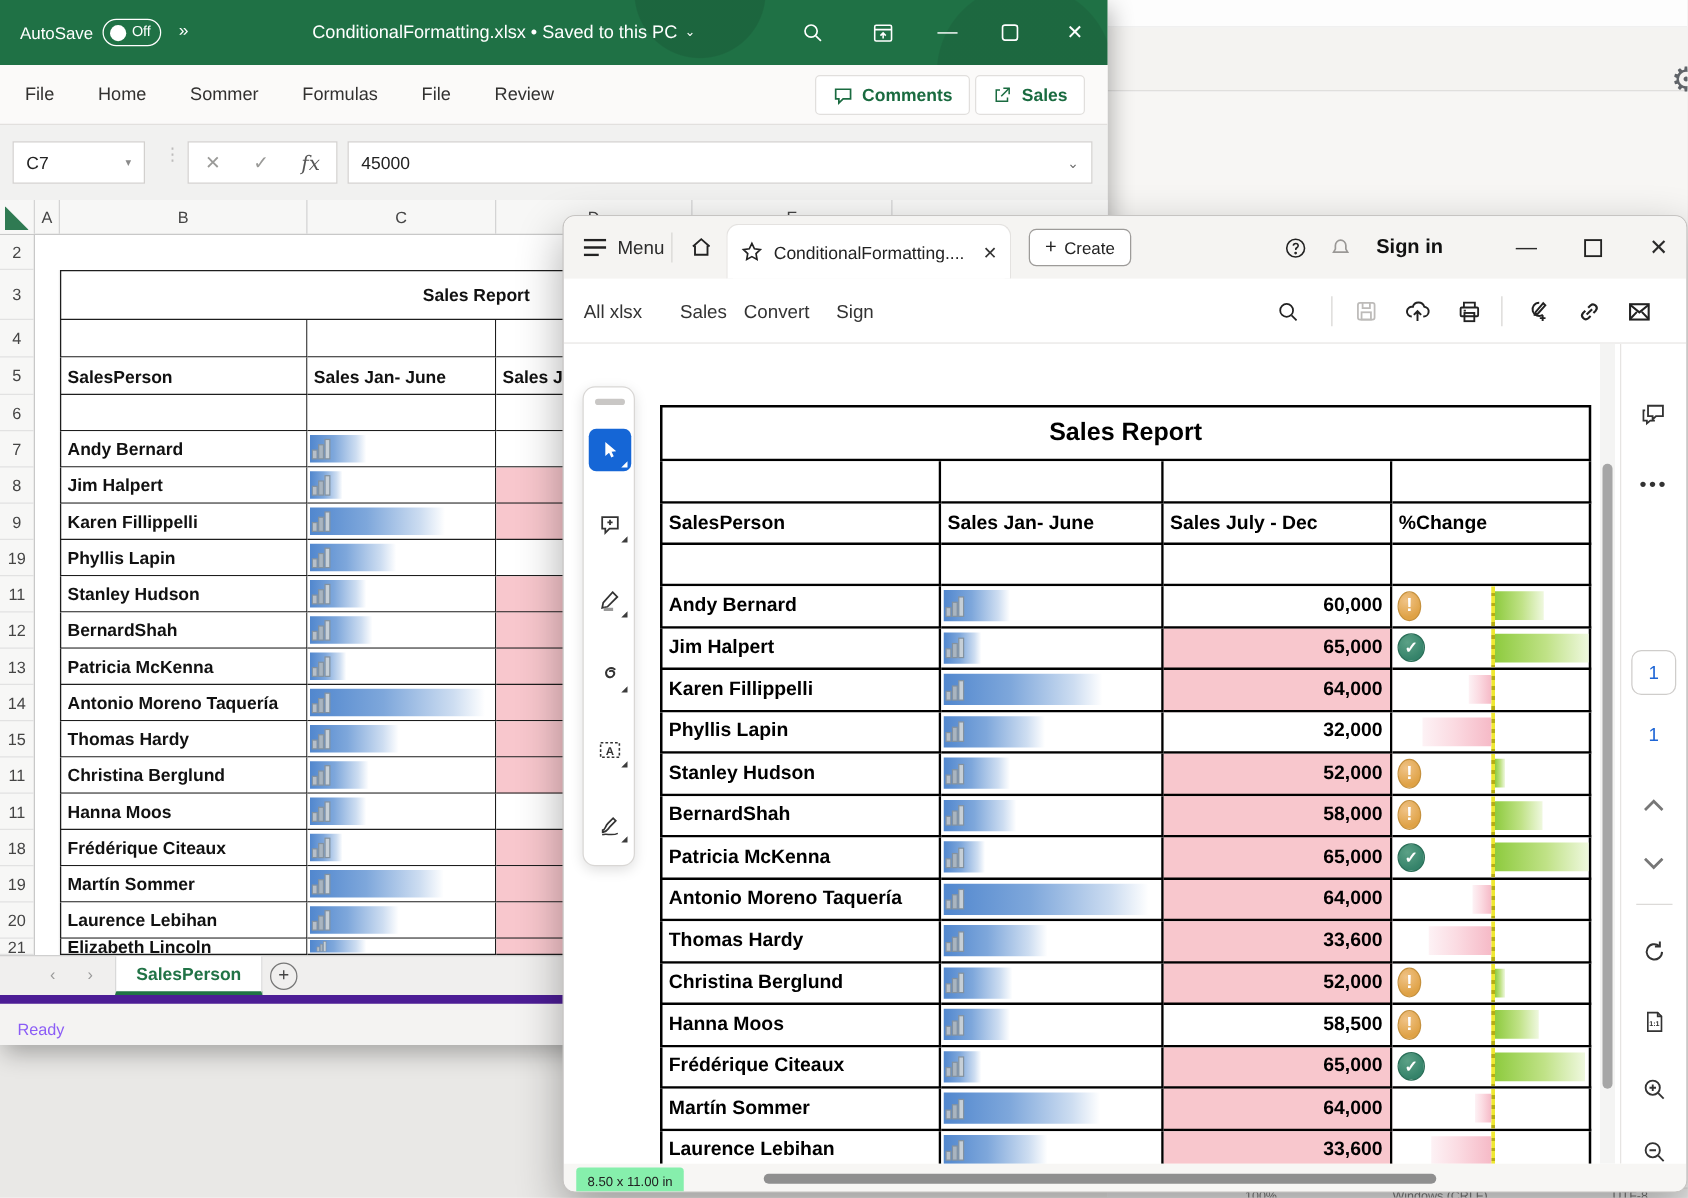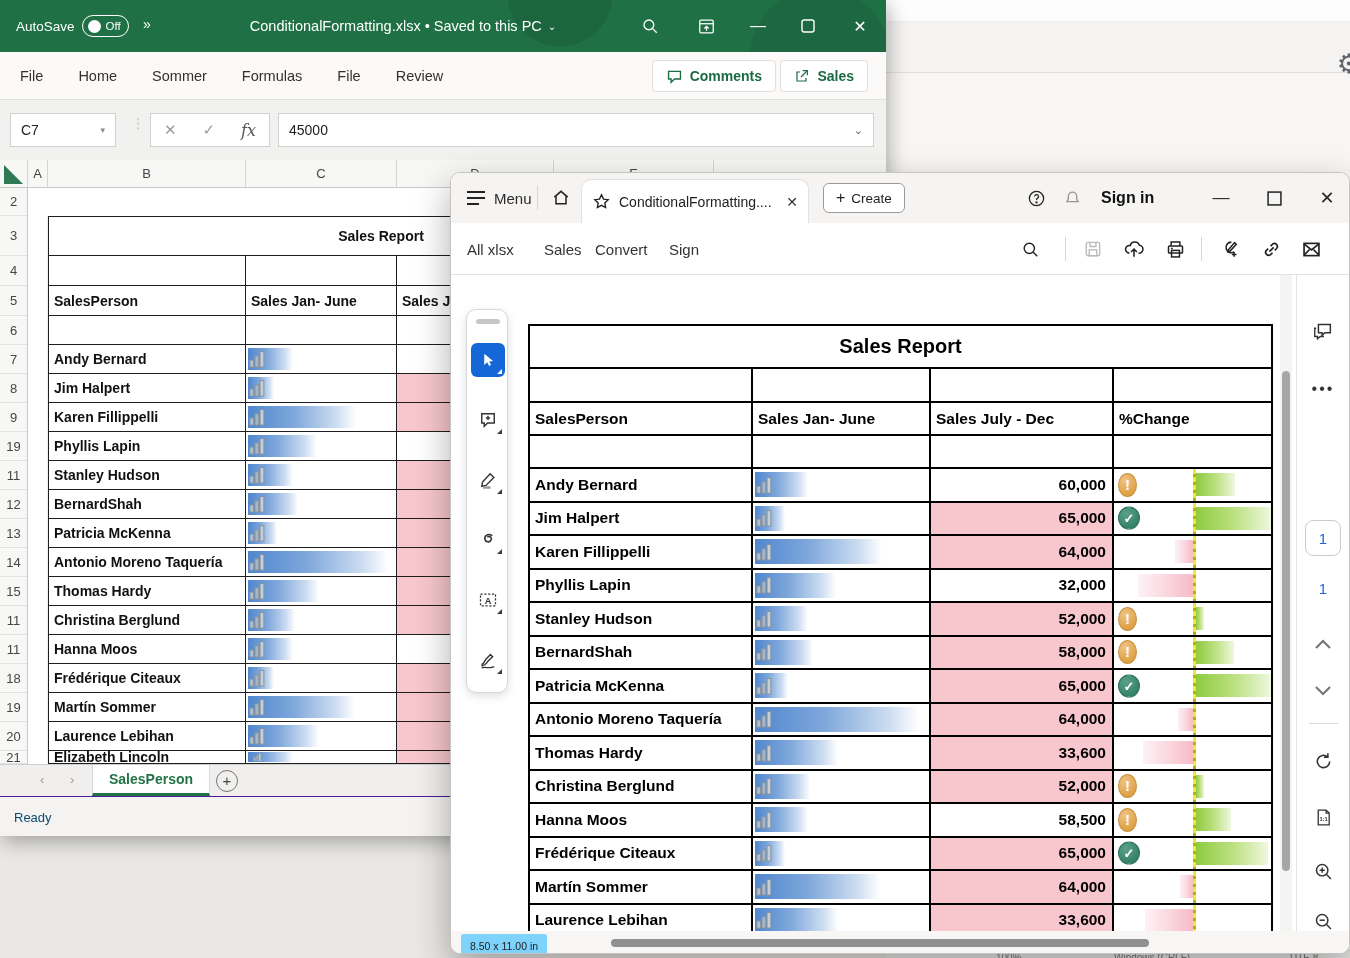--- a/index.html
+++ b/index.html
@@ -78,21 +78,21 @@
      color:#fff;font-weight:700;font-size:13px;line-height:22px;text-align:center}
   .xtitle-cell{justify-content:center;font-size:18px;border:1.3px solid #1d1d1d !important}
 
   
   .xl-tabsbar{position:absolute;left:0;top:764px;width:100%;height:32px;background:#f0efee;border-top:1px solid #cfcfcf}
   .sh-arrow{position:absolute;top:7px;font-size:13px;color:#9a9a9a}
   .sheettab{position:absolute;left:92px;top:0;height:31px;background:#fff;border-left:1px solid #d9d9d9;border-right:1px solid #d9d9d9;
      border-bottom:3px solid #217346;display:flex;align-items:center;padding:0 16px;color:#217346;font-weight:700;font-size:14px}
   .addsheet{position:absolute;left:216px;top:5px;width:22px;height:22px;border:1px solid #767676;border-radius:50%;
      color:#444;font-size:15px;line-height:20px;text-align:center}
-  .xl-status{position:absolute;left:0;top:796px;width:100%;height:40px;background:#f4f3f2;border-top:1px solid #4c1d95;color:#0c4a6e;font-size:13px}
+  .xl-status{position:absolute;left:0;top:796px;width:100%;height:40px;background:#f4f3f2;border-top:7px solid #4c1d95;color:#8b5cf6;font-size:13px}
   .st-item{position:absolute;top:0;height:40px;display:flex;align-items:center;gap:6px}
 
   
   .pdf{position:absolute;left:450px;top:172px;width:900px;height:782px;background:#fff;border-radius:10px;
       border:1px solid #c6c4c2;box-shadow:0 14px 36px rgba(0,0,0,.32);z-index:5;overflow:hidden}
   .pdf-title{position:relative;height:50px;background:#f5f4f2}
   .pt-item{position:absolute;top:0;height:50px;display:flex;align-items:center;font-size:15px;color:#2b2b2b}
   .doc-tab{position:absolute;left:130px;top:6px;width:228px;height:44px;background:#fff;border:1px solid #e4e2e0;border-bottom:none;
       border-radius:10px 10px 0 0;display:flex;align-items:center;padding:0 10px;gap:8px}
   .doc-tab .tab-label{font-size:14px;color:#222;white-space:nowrap;overflow:hidden;flex:1}
@@ -122,21 +122,21 @@
 
   
   .pdf-panel{position:absolute;right:0;top:0;bottom:0;width:53px;background:#fff;border-left:1px solid #e6e4e2}
   .pp-item{position:absolute;left:0;width:100%;display:flex;align-items:center;justify-content:center;color:#333}
   .pagebox{left:8px;width:36px;height:36px;border:1px solid #cfcdcb;border-radius:8px;display:flex;align-items:center;justify-content:center;
       font-size:15px;color:#1f66d6;position:absolute}
   .pp-div{position:absolute;left:12px;width:29px;height:1px;background:#dcdad8}
   .pdf-vscroll{position:absolute;top:0;bottom:0;right:57px;width:12px;background:#f4f4f3}
   .pdf-vthumb{position:absolute;left:2px;top:96px;width:8px;height:500px;background:#a6a6a6;border-radius:4px}
   .pdf-bottom{position:absolute;left:0;top:758px;width:100%;height:24px;background:#f7f6f4}
-  .size-chip{position:absolute;left:10px;top:3px;height:18px;background:#7dd3fc;border-radius:3px;display:flex;align-items:center;
+  .size-chip{position:absolute;left:10px;top:3px;height:18px;background:#86efac;border-radius:3px;display:flex;align-items:center;
       padding:12px 9px;font-size:10.5px;color:#222}
   .pdf-hthumb{position:absolute;left:160px;top:8px;width:538px;height:8px;background:#8f8f8f;border-radius:4px}
 
   svg{display:block}
   .chev-updown{color:#8a8a8a;font-size:13px}
 </style>
 </head>
 <body>
 
 <div class="bg-panel">

